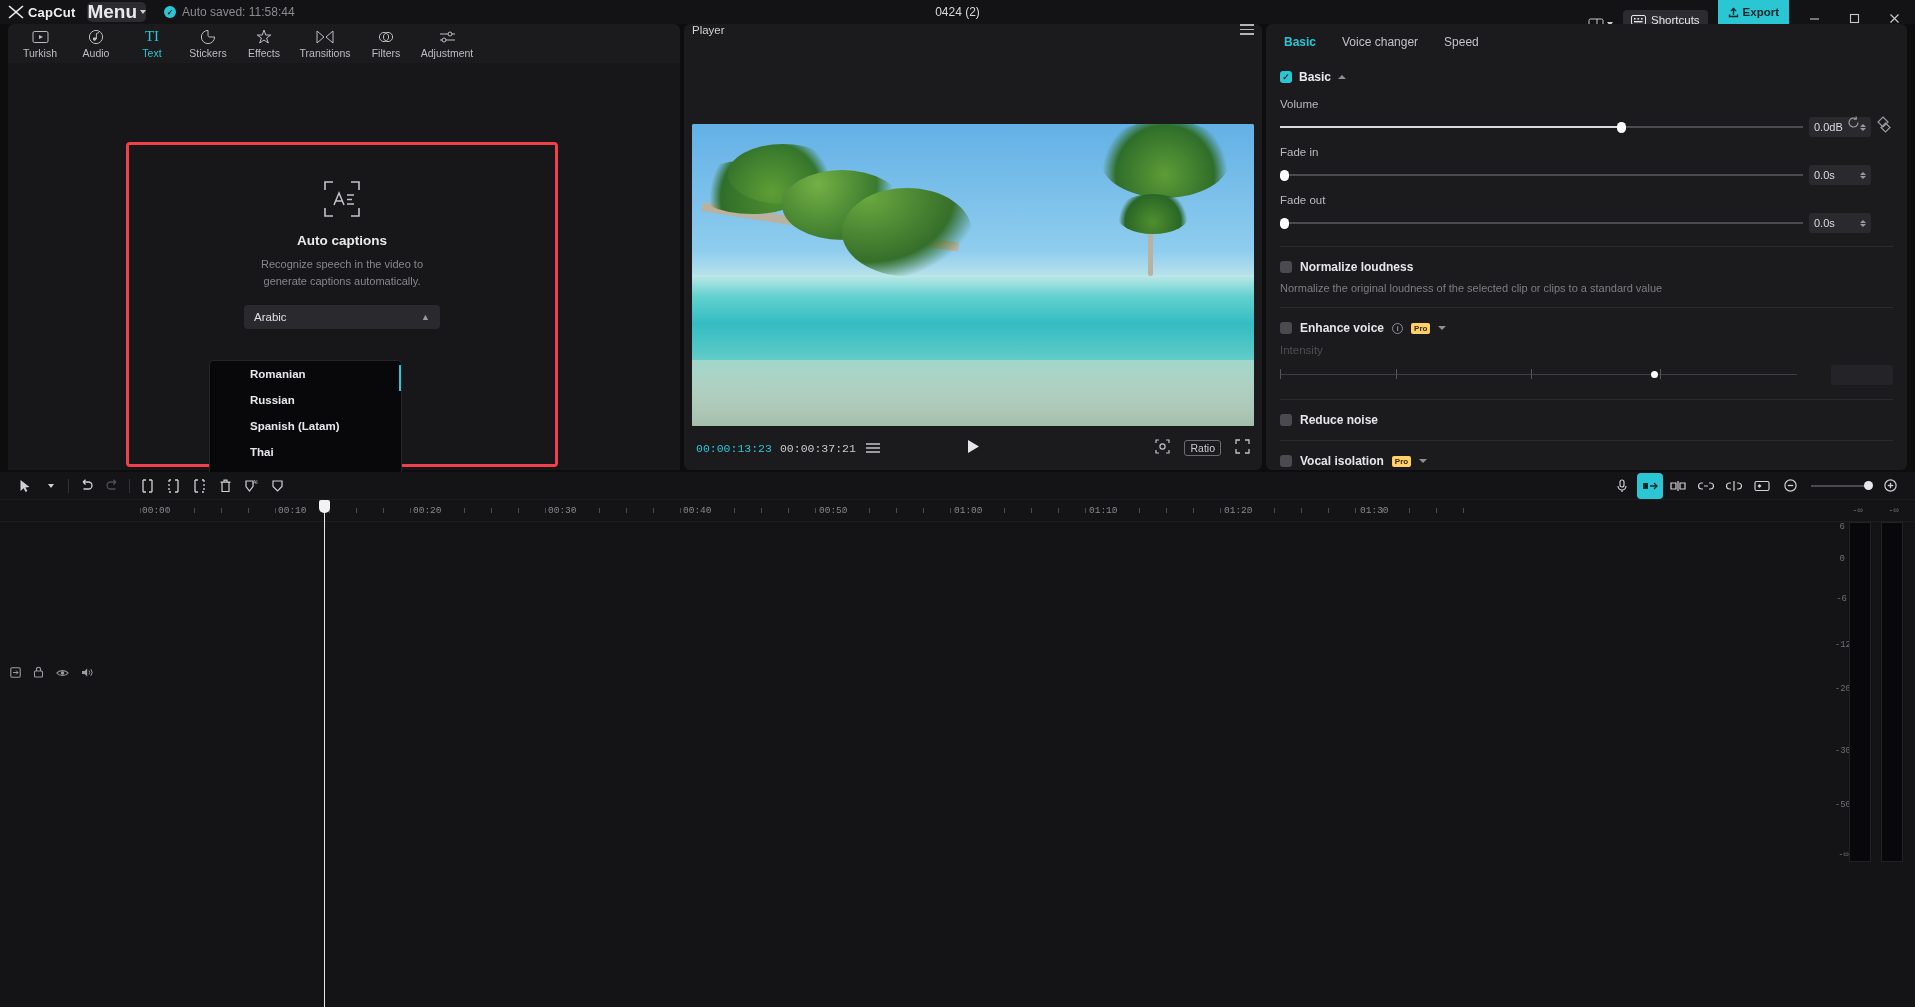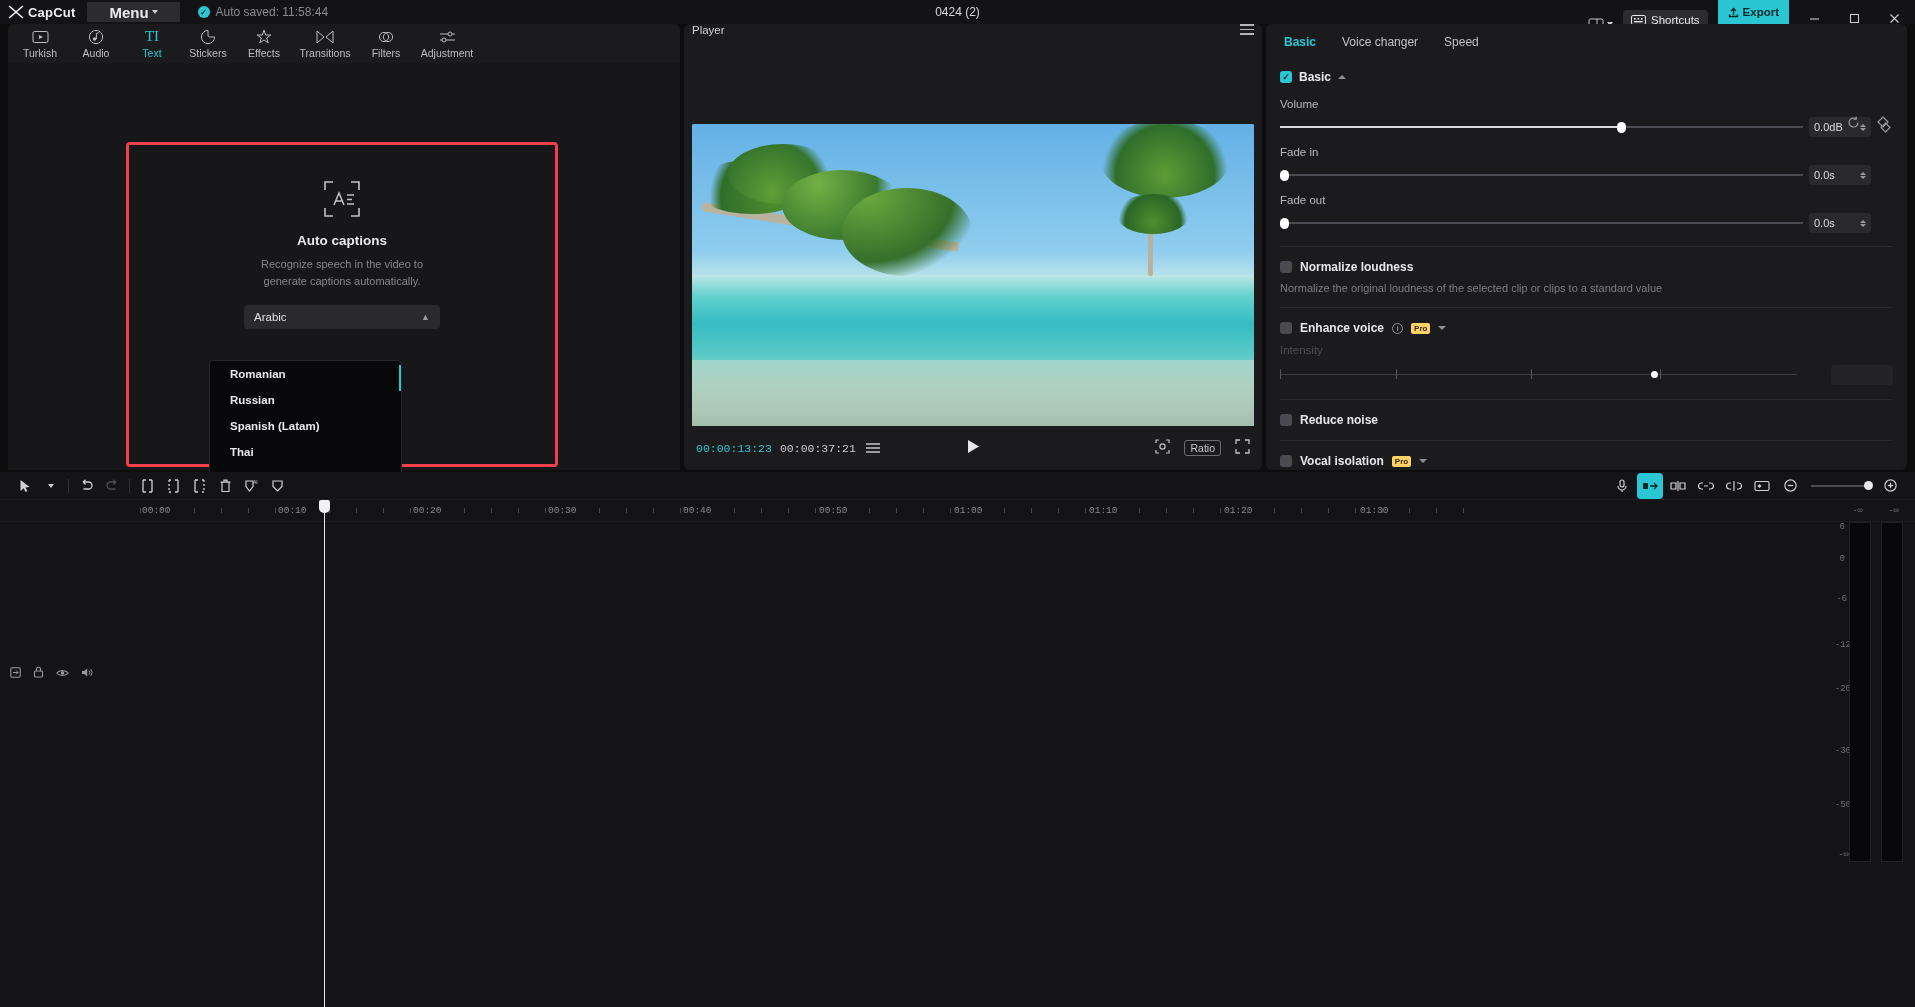--- a/index.html
+++ b/index.html
@@ -6,22 +6,22 @@
   html,body { width:1915px; height:1007px; background:#0d0d0e; overflow:hidden;
     font-family:"Liberation Sans", sans-serif; color:#d8d8da; }
   .app { position:relative; width:1915px; height:1007px; }
 
   
   .titlebar { position:absolute; top:0; left:0; width:1915px; height:24px;
     background:#131315; display:flex; align-items:center; }
   .logo { display:flex; align-items:center; gap:4px; margin-left:8px; font-size:13px;
     font-weight:bold; color:#f0f0f2; letter-spacing:.2px; }
   .logo svg { display:block; }
-  .menu-btn { margin-left:12px; background:#2c2c30; border-radius:0; height:20px;
-    padding:0 22px; display:flex; align-items:center; gap:3px; font-size:15px;
+  .menu-btn { margin-left:12px; background:#2c2c30; border-radius:5px; height:20px;
+    padding:0 0; display:flex; align-items:center; gap:3px; font-size:19px;
     font-weight:bold; color:#eaeaec; cursor:pointer; }
   .caret { width:0;height:0;border-left:3.5px solid transparent;border-right:3.5px solid transparent;
     border-top:4px solid #cfcfd2; }
   .autosave { margin-left:18px; display:flex; align-items:center; gap:6px;
     font-size:12px; color:#8b8b90; }
   .check-dot { width:12px;height:12px;border-radius:50%;background:#2ac6d4;
     display:flex;align-items:center;justify-content:center;font-size:8px;color:#0d0d0e;font-weight:bold;}
   .proj-title { position:absolute; left:0; right:0; text-align:center; font-size:12px;
     color:#d8d8da; pointer-events:none; }
   .tb-right { margin-left:auto; display:flex; align-items:flex-end; gap:10px; padding-right:6px; }
@@ -67,21 +67,21 @@
     padding-top:32px; }
   .cap-icon { width:44px;height:44px; display:flex;align-items:center;justify-content:center; }
   .cap-title { margin-top:12px; font-size:13.5px; font-weight:bold; color:#e9e9ec; }
   .cap-sub { margin-top:8px; font-size:11px; color:#86868c; text-align:center; line-height:1.5; }
   .lang-select { margin-top:16px; width:196px; height:24px; background:#2a2a2e;
     border-radius:4px; display:flex; align-items:center; padding:0 10px;
     font-size:11.5px; color:#e2e2e6; cursor:pointer; position:relative; }
   .lang-select .chev { margin-left:auto; font-size:9px; color:#9a9aa0; }
   .lang-drop { position:absolute; left:80px; top:215px; width:193px; height:166px;
     background:#08080a; border:1px solid #26262a; border-radius:4px; overflow:hidden; }
-  .lang-opt { height:26px; display:flex; align-items:center; padding-left:20px;
+  .lang-opt { height:26px; display:flex; align-items:center; padding-left:40px;
     font-size:11.5px; font-weight:bold; color:#e8e8ec; cursor:pointer; }
   .drop-accent { position:absolute; right:0; top:4px; width:2px; height:26px; background:#2ac6d4; }
 
   
   .player { position:absolute; top:24px; left:684px; width:578px; height:446px;
     background:#1b1b1e; border-radius:6px; }
   .player-head { height:36px; display:flex; align-items:flex-start; padding:0 8px;
     font-size:11.5px; color:#d2d2d6; }
   .hamb { margin-left:auto; display:flex; flex-direction:column; gap:3px; cursor:pointer; }
   .hamb i { display:block; width:14px; height:1.6px; background:#b4b4b9; }

